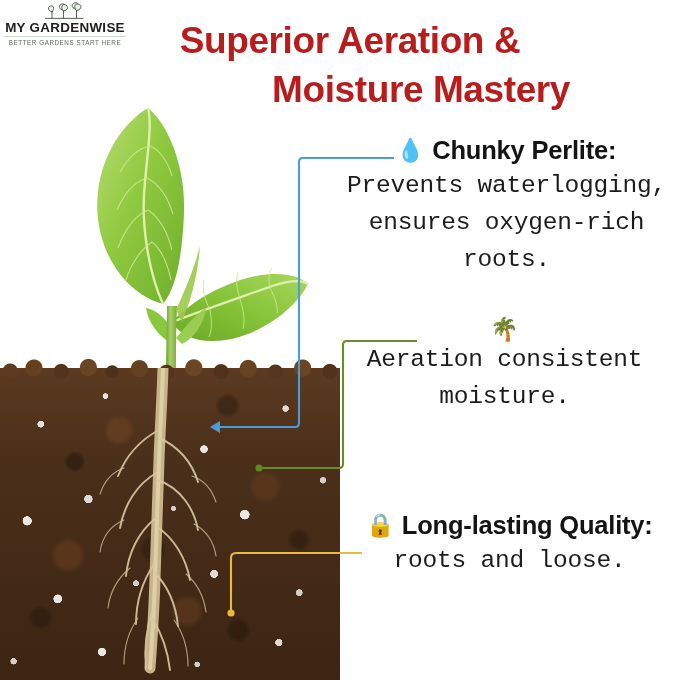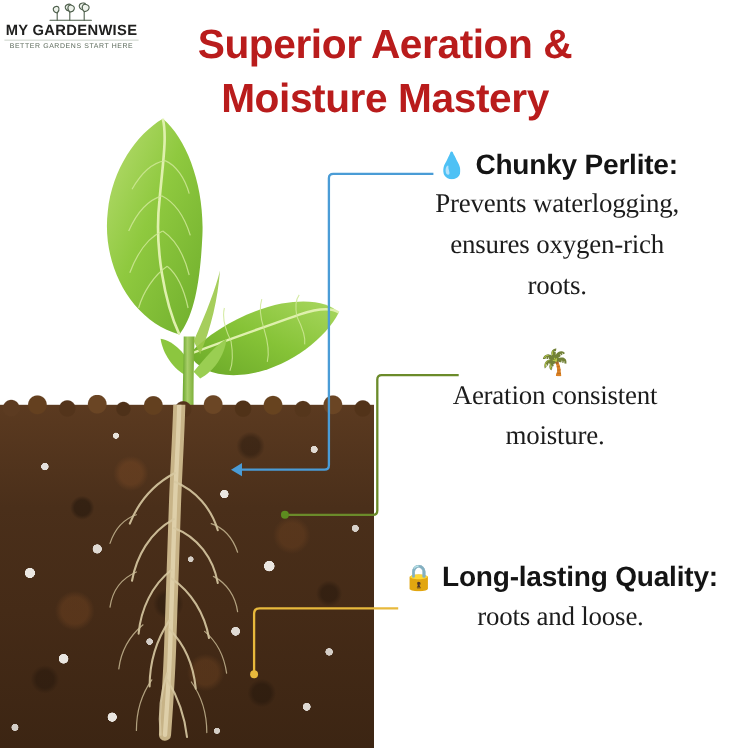--- a/index.html
+++ b/index.html
@@ -33,21 +33,21 @@
     text-align:center;
     font-family:"Liberation Sans", sans-serif;
     font-weight:700;
     font-size:37px;
     line-height:49px;
     letter-spacing:-0.4px;
     color:#b91c1c;
     margin-top:16px;
   }
   .headline .l1{display:block;}
-  .headline .l2{display:block;}
+  .headline .l2{display:block;text-align:right;}
 
   
   .photo{position:absolute;left:0;top:86px;width:340px;height:594px;overflow:hidden;}
 
   .soil{
     position:absolute;left:0;top:282px;width:340px;height:312px;
     background:
       radial-gradient(circle at 12% 18%, rgba(255,255,255,.85) 0 3.2px, transparent 3.6px),
       radial-gradient(circle at 31% 9%,  rgba(248,246,240,.9) 0 2.6px, transparent 3px),
       radial-gradient(circle at 60% 26%, rgba(252,250,246,.9) 0 3.6px, transparent 4px),
@@ -110,21 +110,21 @@
     font-weight:700;
     font-size:25.5px;
     line-height:33px;
     color:#141414;
     letter-spacing:-0.2px;
     white-space:nowrap;
     display:flex;align-items:center;justify-content:center;gap:7px;
   }
   .bullet-emoji{font-size:23px;line-height:1;display:inline-block;}
   .bullet-body{
-    font-family:Liberation Serif, serif;
+    font-family:Liberation Mono, monospace;
     font-weight:300;
     font-size:24.5px;
     line-height:37px;
     color:#1c1c1c;
     letter-spacing:-0.2px;
   }
   .bullet-body span{display:block;white-space:nowrap;}
 
   #b1{left:334px;top:134px;width:345px;}
   #b2{left:330px;top:318px;width:349px;}

